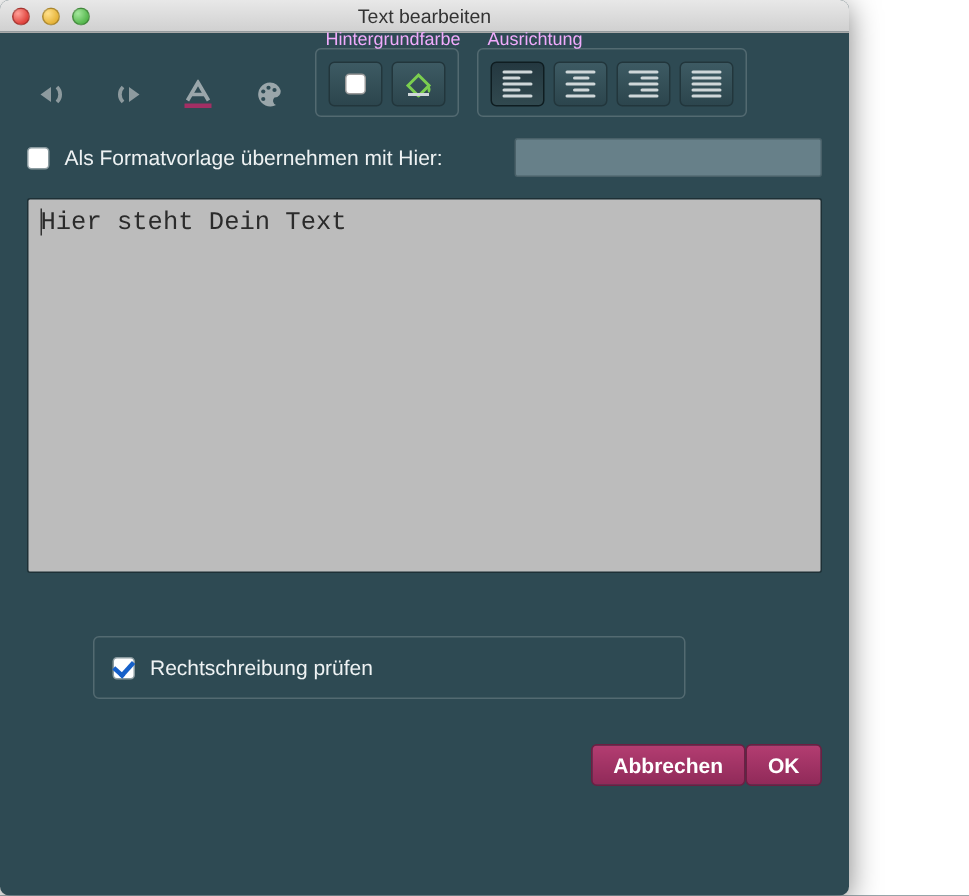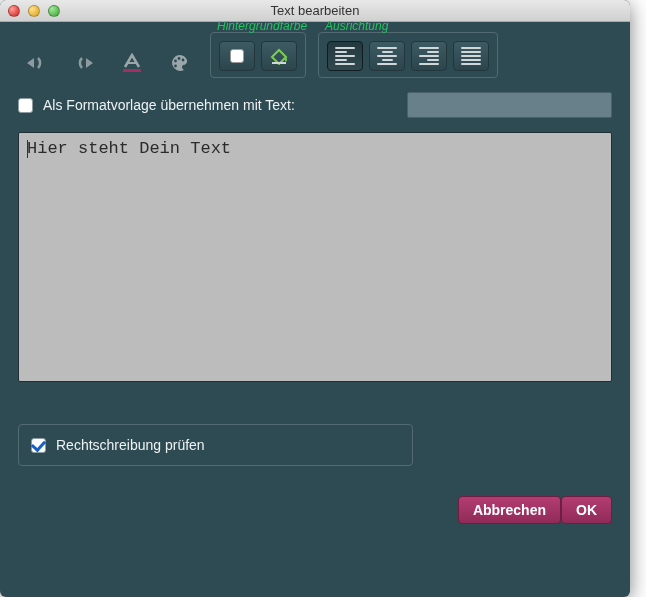--- a/index.html
+++ b/index.html
@@ -2,21 +2,21 @@
 <html><head>
 <meta charset="utf-8">
 <style>
   * { box-sizing: border-box; margin: 0; padding: 0; }
   body {
     font-family: -apple-system, "Lucida Grande", Helvetica, Arial, sans-serif;
     background: #fff;
     font-size: 13px;
   }
   .window {
-    width: 630px;
+    width: 566px;
     height: 597px;
     background: #2e4a53;
     border-radius: 6px;
     overflow: hidden;
     box-shadow: 0 4px 20px rgba(0,0,0,0.5);
   }
   .titlebar {
     height: 22px;
     background: linear-gradient(#e8e8e8,#d0d0d0);
     border-bottom: 1px solid #aaa;
@@ -68,23 +68,22 @@
     border-radius: 4px;
     padding: 8px 8px 6px 8px;
     position: relative;
     display: flex;
     gap: 6px;
   }
   .group-label {
     position: absolute;
     top: -14px; left: 6px;
     font-size: 12px;
-    color: #22c55e;
+    color: #f0abfc;
     white-space: nowrap;
-    font-style: italic;
   }
   .group-btn {
     width: 36px; height: 30px;
     background: linear-gradient(#3d5a63,#2c454d);
     border: 1px solid #22363c;
     border-radius: 4px;
     display: flex; align-items: center; justify-content: center;
   }
   .group-btn.pressed {
     background: linear-gradient(#243840,#31494f);
@@ -151,20 +150,21 @@
   }
 
   
   .spell-row {
     margin-top: 42px;
     border: 1px solid #536a71;
     border-radius: 4px;
     padding: 12px 12px;
     display: flex; align-items: center; gap: 10px;
     width: 395px;
+    margin-left: 44px;
   }
   .select {
     background: #fdfdfd;
     border: 1px solid #9aa0a3;
     border-radius: 4px;
     height: 24px;
     display: flex; align-items: center;
     padding: 0 6px 0 10px;
     gap: 24px;
     font-size: 13px;
@@ -300,21 +300,21 @@
             <span style="width:100%"></span>
               <span style="width:100%"></span>
             <span style="width:100%"></span>
           </div>
         </div>
       </div>
     </div>
 
     <div class="template-row">
       <div class="checkbox"></div>
-      <div class="template-label">Als Formatvorlage übernehmen mit Text:</div>
+      <div class="template-label">Als Formatvorlage übernehmen mit Hier:</div>
       <div class="template-input"></div>
     </div>
 
     <div class="textarea-wrap">
       <span class="cursor"></span><span>Hier steht Dein Text</span>
     </div>
 
     <div class="spell-row">
       <div class="checkbox checked"></div>
       <div class="template-label">Rechtschreibung prüfen</div>

